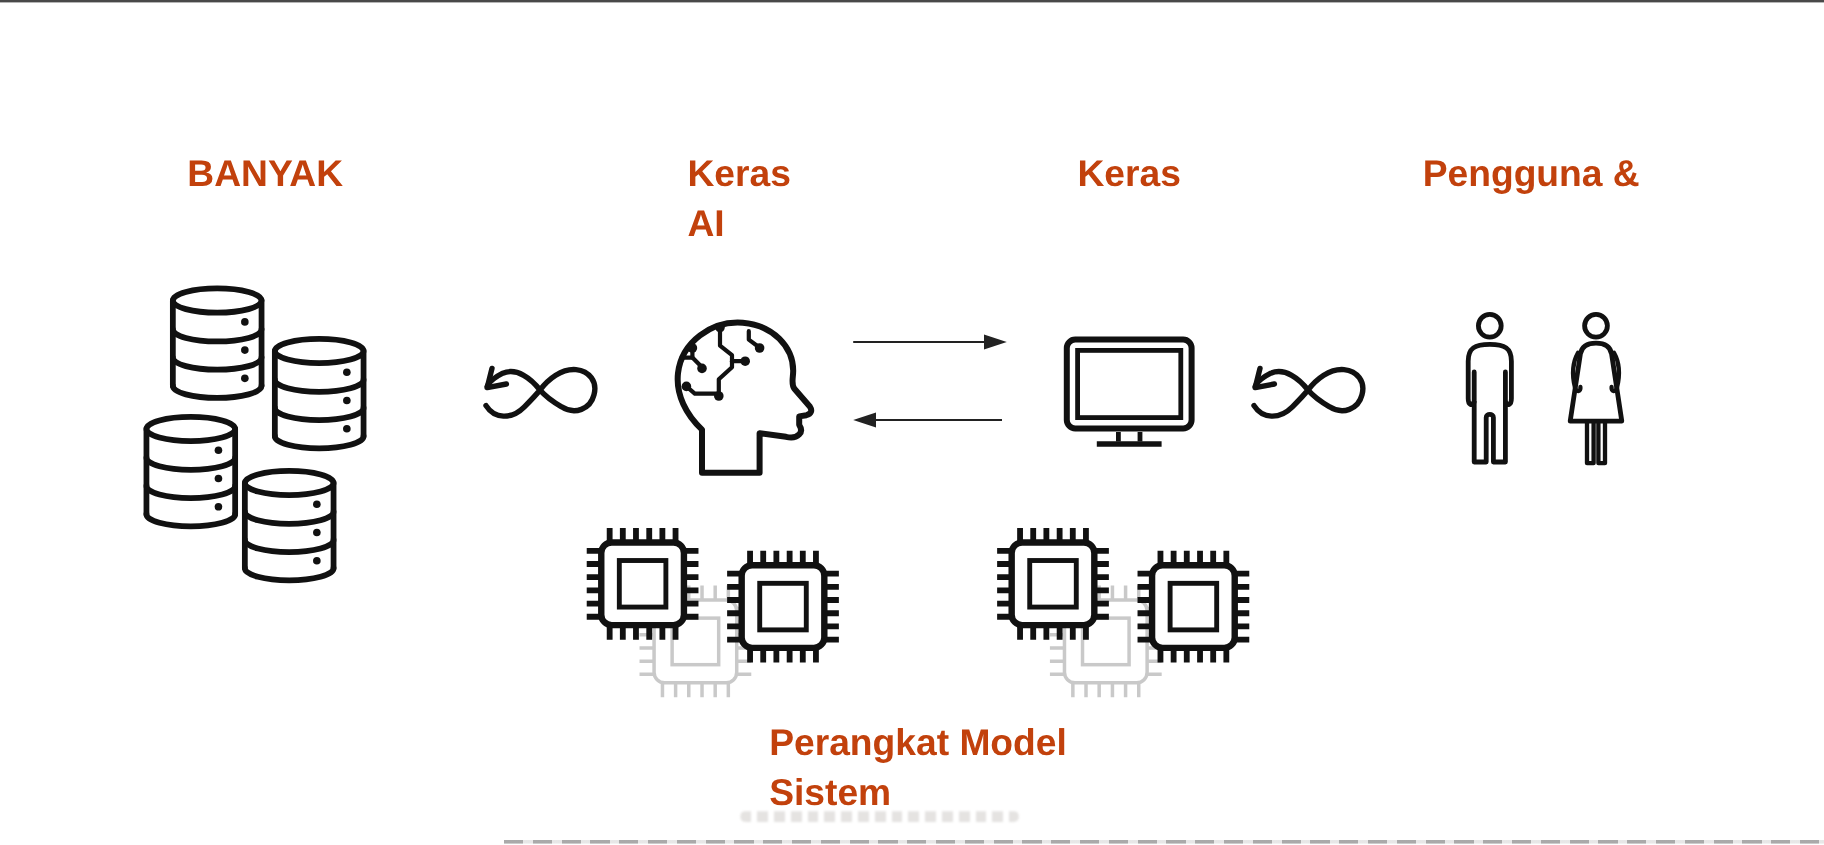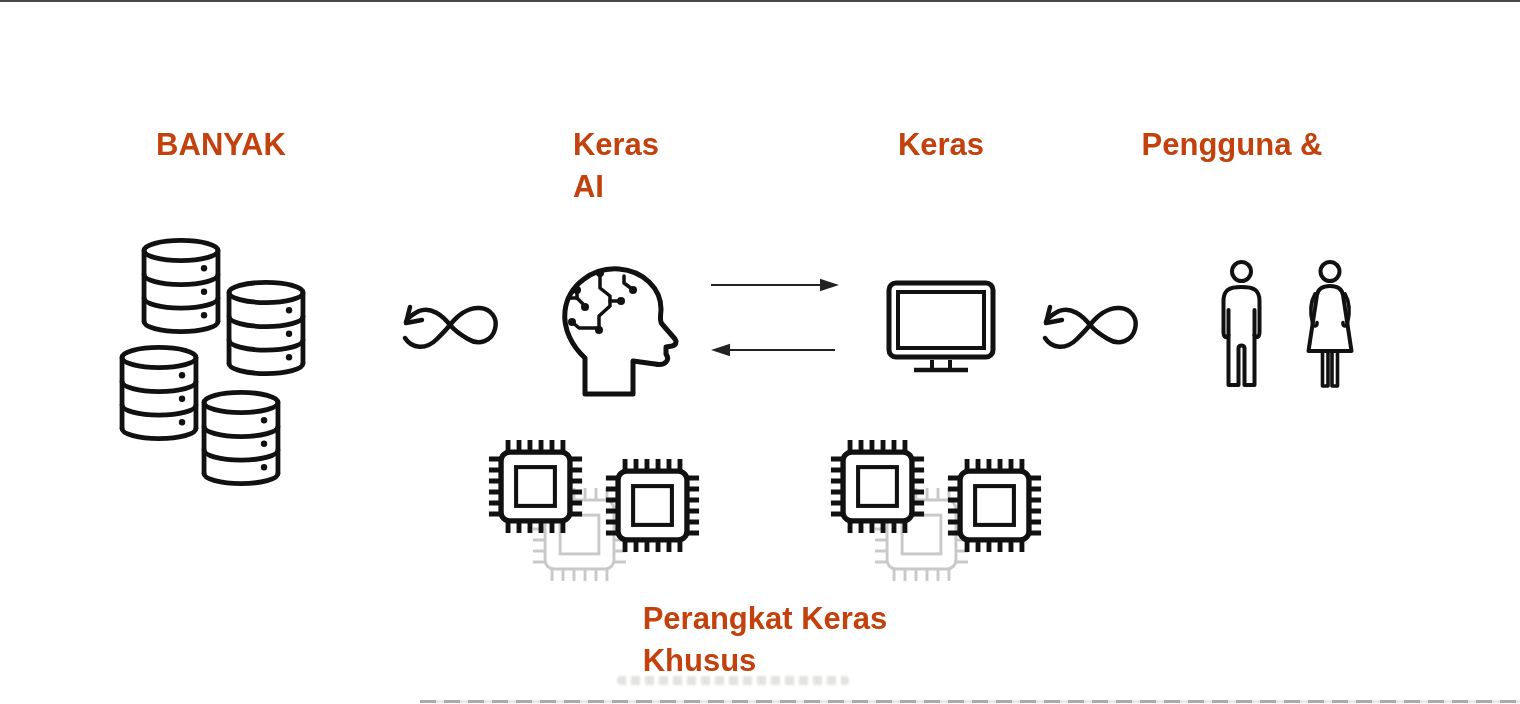--- a/index.html
+++ b/index.html
@@ -26,26 +26,26 @@
   <div class="label" style="left:221px;top:124px">
     <div>BANYAK</div>
   </div>
   <div class="label" style="left:616px;top:124px">
     <div>Keras</div>
     <div>AI</div>
   </div>
   <div class="label" style="left:941px;top:124px">
     <div>Keras</div>
   </div>
-  <div class="label" style="left:1232px;top:124px">
+  <div class="label" style="left:1276px;top:124px">
     <div>Pengguna &amp;</div>
   </div>
   <div class="label" style="left:765px;top:598px">
-    <div>Perangkat Keras</div>
-    <div>Khusus</div>
+    <div>Perangkat Model</div>
+    <div>Sistem</div>
   </div>
 
   <div class="icon" style="left:112px;top:228px;width:200px;height:262px">
 
     <svg style="position:absolute;left:28px;top:10px" width="82" height="96" viewBox="0 0 84 100">
       <g fill="none" stroke="#111" stroke-width="5" stroke-linecap="round">
         <ellipse cx="42" cy="13" rx="38.5" ry="10.5"></ellipse>
         <path d="M3.5 13 V87 M80.5 13 V87"></path>
         <path d="M3.5 87 A38.5 10.5 0 0 0 80.5 87"></path>
         <path d="M3.5 38 A38.5 10.5 0 0 0 80.5 38"></path>

